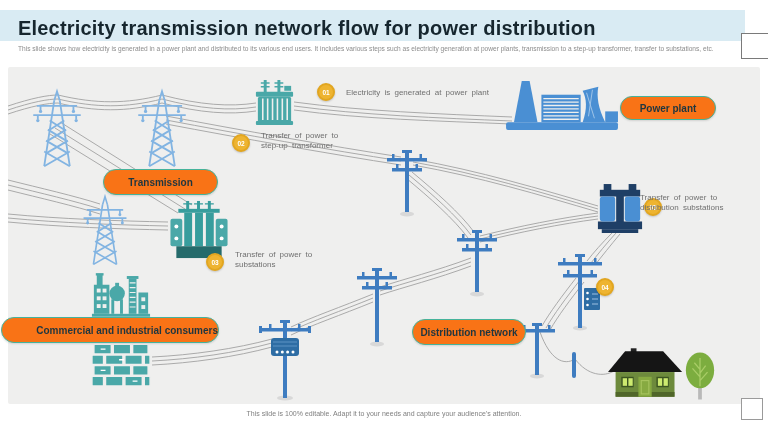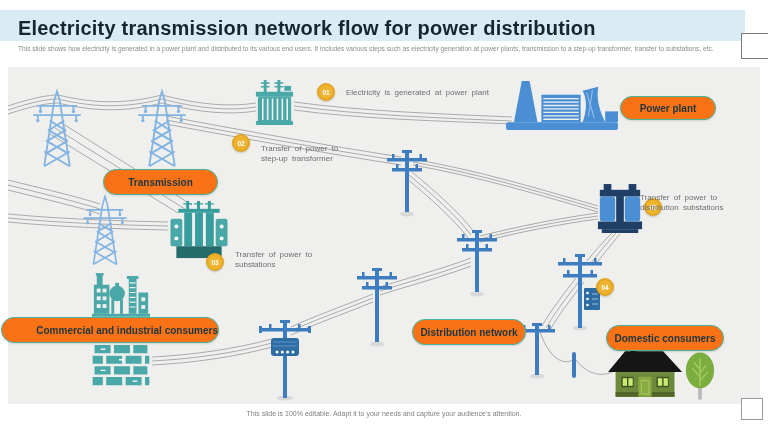--- a/index.html
+++ b/index.html
@@ -409,36 +409,33 @@
       <span>03</span>
     </div>
   <div class="abs badge" style="left:596px;top:278px;">
       <span>04</span>
     </div>
   <div class="abs badge" style="left:644px;top:198px;">
       <span>05</span>
     </div>
 
   <div class="abs step-text" style="left:346px;top:88px;width:179px;">Electricity is generated at power plant</div>
-  <div class="abs step-text" style="left:261px;top:131px;width:92px;margin-top:13px;">Transfer of power to step-up transformer</div>
+  <div class="abs step-text" style="left:261px;top:131px;width:92px;">Transfer of power to step-up transformer</div>
   <div class="abs step-text" style="left:235px;top:250px;width:92px;">Transfer of power to substations</div>
   <div class="abs step-text" style="left:640px;top:193px;width:88px;">Transfer of power to distribution substations</div>
 
   <div class="abs pill" style="left:620px;top:96px;width:94px;height:22px;">
       <span>Power plant</span>
     </div>
   <div class="abs pill" style="left:103px;top:169px;width:113px;height:24px;">
       <span>Transmission</span>
     </div>
   <div class="abs pill" style="left:1px;top:317px;width:216px;height:24px;justify-content:flex-end;">
       <span>Commercial and industrial consumers</span>
     </div>
   <div class="abs pill" style="left:412px;top:310px;width:112px;height:24px;margin-top:9px;">
       <span>Distribution network</span>
     </div>
-  <div class="abs pill" style="left:606px;top:325px;width:116px;height:24px;">
-      <span>Domestic consumers</span>
-    </div>
 
   <p class="abs footer">This slide is 100% editable. Adapt it to your needs and capture your audience's attention.</p>
   <div class="abs ph-box ph-bottom"></div>
 
 </div>
 
 </body></html>

